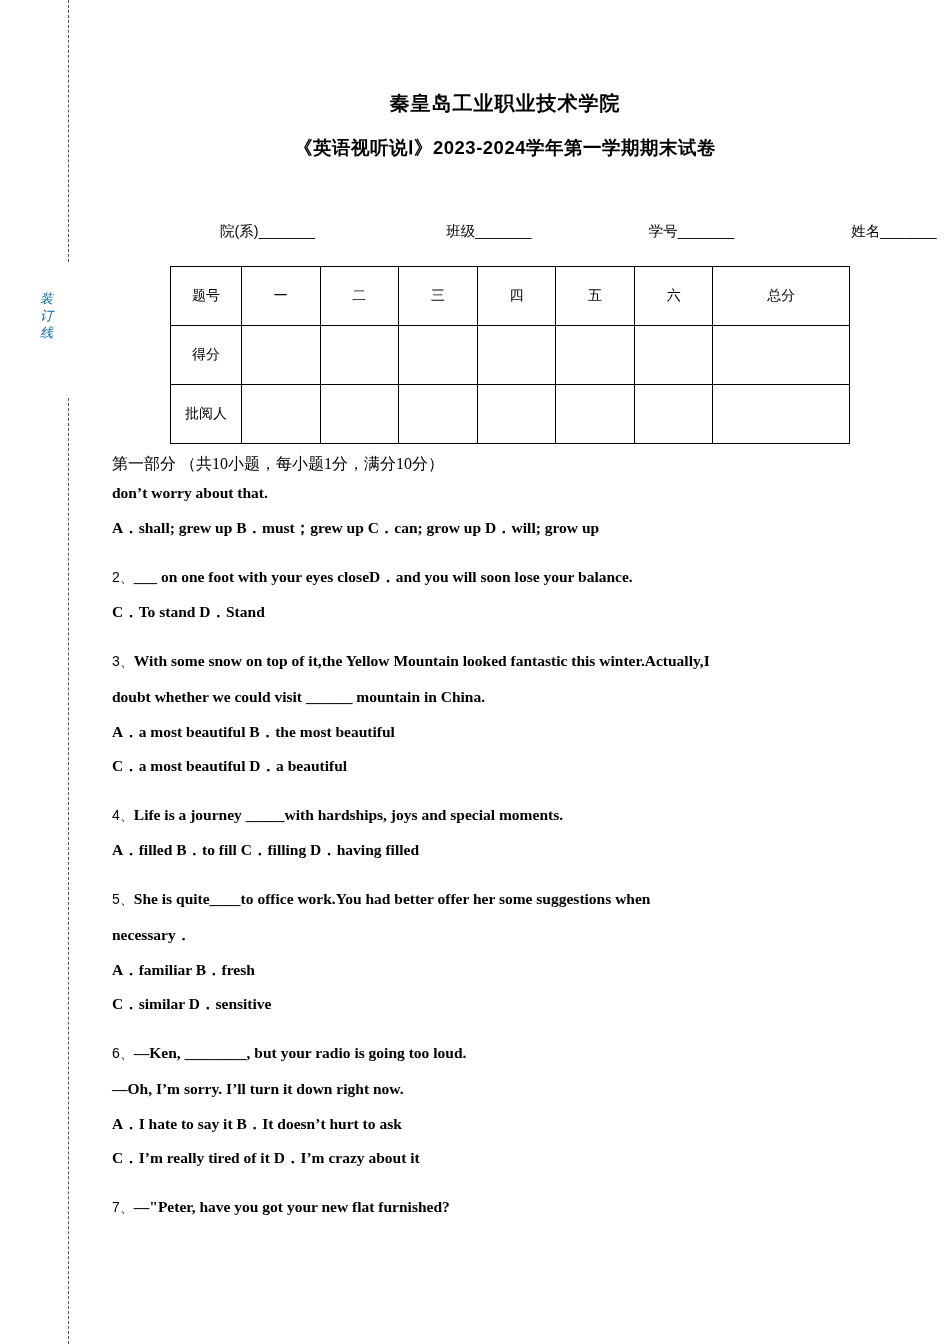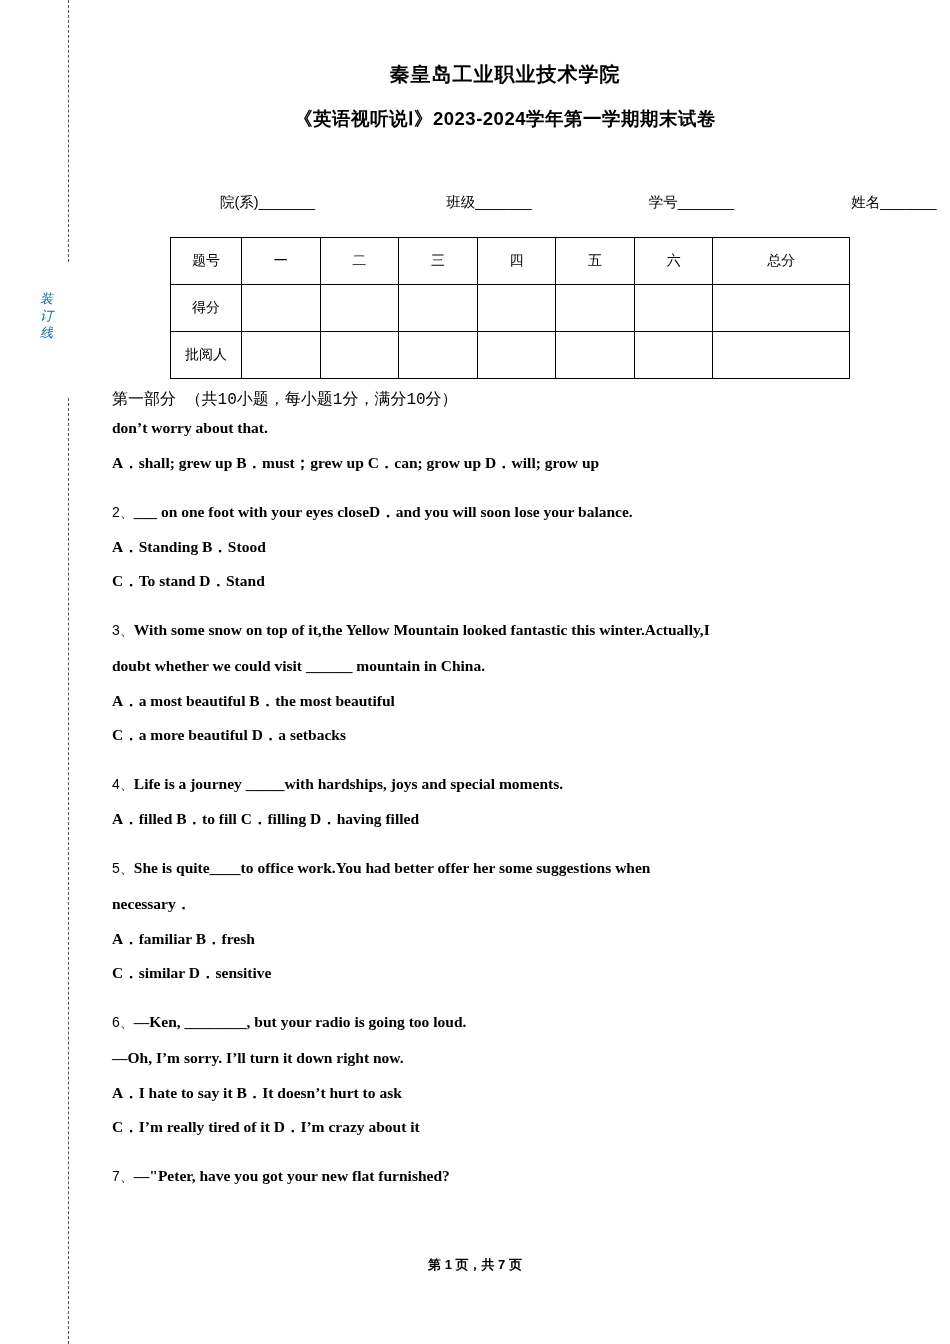--- a/index.html
+++ b/index.html
@@ -46,21 +46,21 @@
     letter-spacing: 1px;
     font-style: italic;
   }
   .content {
     position: absolute;
     left: 110px;
     top: 0;
     width: 790px;
   }
   .title1 {
-    margin-top: 61px;
+    margin-top: 90px;
     text-align: center;
     font-family: "Liberation Sans", sans-serif;
     font-weight: bold;
     font-size: 20px;
     letter-spacing: 1px;
   }
   .title2 {
     margin-top: 18px;
     text-align: center;
     font-family: "Liberation Sans", sans-serif;
@@ -85,26 +85,26 @@
     margin-left: 60px;
     border-collapse: collapse;
     width: 680px;
     font-family: "Liberation Sans", sans-serif;
     font-size: 14px;
   }
   table.scoretable td {
     border: 1px solid #000;
     height: 24px;
     text-align: center;
-    padding: 11px 2px;
+    padding: 17px 2px;
   }
   table.scoretable td.hdr { width: 66px; }
   .sec-head {
     margin-top: 10px;
-    font-family: Liberation Mono, monospace;
+    font-family: Liberation Serif, serif;
     font-size: 16px;
     font-weight: normal;
     margin-left: 2px;
   }
   .q {
     margin-top: 14px;
     font-size: 15.5px;
     font-weight: bold;
     line-height: 36px;
     margin-left: 2px;
@@ -191,29 +191,28 @@
       </table>
 
     <div class="sec-head">第一部分 （共10小题，每小题1分，满分10分）</div>
 
     <div class="q" style="margin-top:0">don’t worry about that.</div>
     <div class="opts">A．shall; grew up B．must；grew up    C．can; grow up  D．will; grow up</div>
 
     <div class="q">
       <span class="num">2、</span><span>___ on one foot with your eyes closeD．and you will soon lose your balance.</span>
     </div>
-    <div class="opts">A．Standing   B．Stood</div>
     <div class="opts">C．To stand   D．Stand</div>
 
     <div class="q">
       <span class="num">3、</span><span>With some snow on top of it,the Yellow Mountain looked fantastic this winter.Actually,I</span>
     </div>
     <div class="q" style="margin-top:0">doubt whether we could visit ______ mountain in China.</div>
     <div class="opts">A．a most beautiful                                B．the most beautiful</div>
-    <div class="opts">C．a more beautiful    D．a setbacks</div>
+    <div class="opts">C．a most beautiful    D．a beautiful</div>
 
     <div class="q">
       <span class="num">4、</span><span>Life is a journey _____with hardships, joys and special moments.</span>
     </div>
     <div class="opts">A．filled B．to fill C．filling      D．having filled</div>
 
     <div class="q">
       <span class="num">5、</span><span>She is quite____to office work.You had better offer her some suggestions when</span>
     </div>
     <div class="q" style="margin-top:0">necessary．</div>
@@ -226,14 +225,13 @@
     <div class="q" style="margin-top:0">—Oh, I’m sorry. I’ll turn it down right now.</div>
     <div class="opts">A．I hate to say it                             B．It doesn’t hurt to ask</div>
     <div class="opts">C．I’m really tired of it     D．I’m crazy about it</div>
 
     <div class="q">
       <span class="num">7、</span><span>—"Peter, have you got your new flat furnished?</span>
     </div>
 
   </div>
 
-  <div class="footer">第 1 页，共 7 页</div>
 </div>
 
 </body></html>

